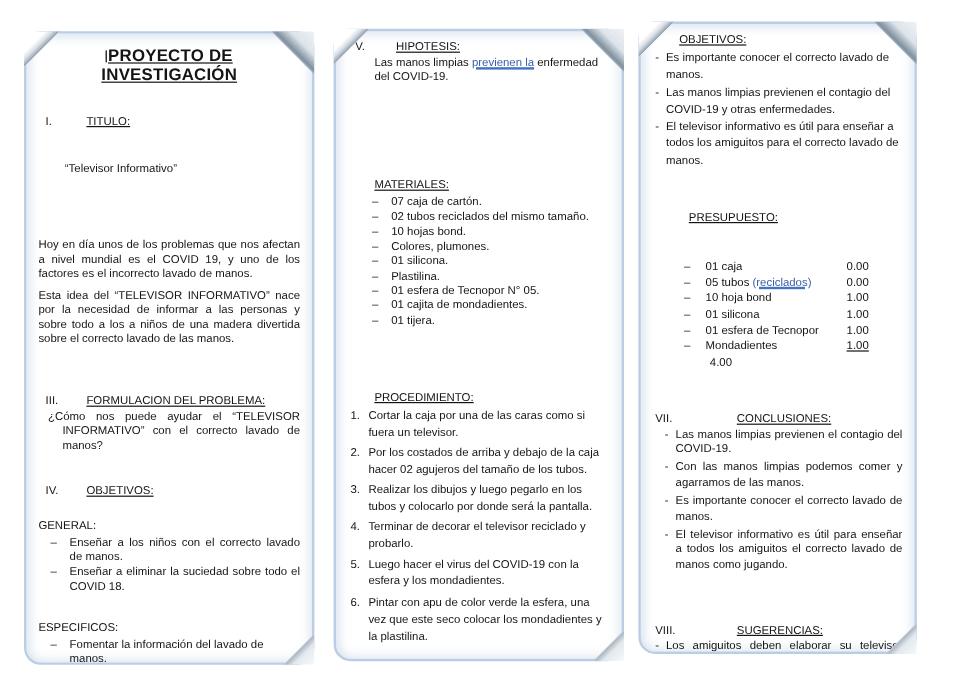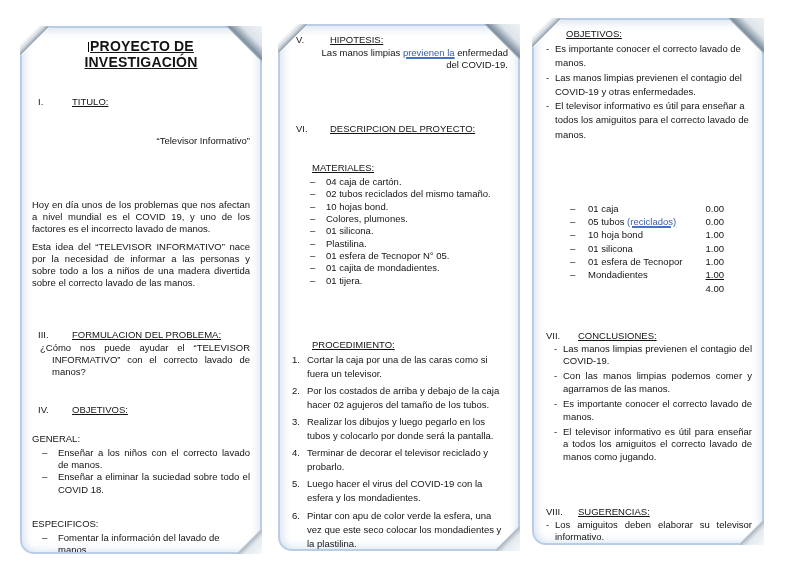--- a/index.html
+++ b/index.html
@@ -21,46 +21,46 @@
      clip-path:polygon(0 0,100% 0,100% 100%);}
   .fold.br{bottom:-2px;right:-2px;width:26px;height:26px;
      background:linear-gradient(315deg,#f7f9fa 0%,#e3e9ee 34%,#aeb9c4 47%,#eef1f4 53%,#ffffff 60%);
      clip-path:polygon(100% 0,100% 100%,0 100%);}
   
   .main-title{text-align:center;font-weight:700;font-size:14px;letter-spacing:.2px;margin-top:2px;}
   .main-title .t{text-decoration:underline;}
   .caret{display:inline-block;width:1px;height:10px;background:#000;margin-right:1px;vertical-align:-1px;}
   .heading{display:flex;padding-left:6px;margin-bottom:2px;}
   .heading .num{flex:none;width:34px;}
-  .p3 .heading{padding-left:2px;}
+  .p3 .heading{padding-left:2px;gap:36px;}
   .p3 .heading .num{width:32px;}
   .u{text-decoration:underline;}
   .subheading{margin-bottom:3px;}
   .sub-1{} .sub-2{margin-left:22px;} .sub-3{margin-left:30px;}
-  .para{line-height:1.26;text-align:right;}
+  .para{line-height:1.26;}
   .just{text-align:justify;} .ind-2{margin-left:22px;}
   .qpara{padding-left:20px;text-indent:-12px;}
   .list{margin-top:1px;}
   .lrow{display:flex;line-height:1.3;}
   .list.gap .lrow{margin-bottom:3px;}
   .list.lh-t .lrow{line-height:1.5;}
   .dash{flex:none;width:16px;}
   .list.hy .dash{width:9px;}
   .ltext{display:block;flex:1;}
   .list.just .ltext{text-align:justify;}
   .li-0{padding-left:2px;} .li-1{padding-left:10px;} .li-2{padding-left:20px;}
   .nlist{padding-left:2px;}
   .nrow{display:flex;line-height:1.48;margin-bottom:3px;}
   .nnum{flex:none;width:15px;}
   .budget{margin-left:26px;margin-right:28px;}
   .brow{display:flex;line-height:1.4;}
   .bdash{flex:none;width:18px;}
   .blabel{flex:1;}
   .bamt{flex:none;width:40px;text-align:right;}
-  .btotal{display:flex;line-height:1.5;}
+  .btotal{display:flex;line-height:1.5;flex-direction:column;}
   .btotal .sp{flex:1;}
   .seg-blue{color:#3a5da8;text-decoration-line:underline;text-decoration-color:#4472c4;text-decoration-thickness:2px;}
   .spacer{width:100%;}
 </style>
 </head>
 <body>
 
 <div class="sheet">
   <section class="panel p1">
     <div class="fold tl"></div>
@@ -120,30 +120,26 @@
     <div class="fold tl"></div>
     <div class="fold tr"></div>
     <div class="fold br"></div>
     <div class="panel-content">
         <div class="heading">
           <span class="num">V.</span>
           <span class="label u">HIPOTESIS:</span>
         </div>
         <div class="para ind-2"><span>Las manos limpias </span><span class="seg-blue">previenen la</span><span> enfermedad del COVID-19.</span></div>
         <div class="spacer" style="height: 52px;"></div>
-        <div class="heading">
-          <span class="num">VI.</span>
-          <span class="label u">DESCRIPCION DEL PROYECTO:</span>
-        </div>
         <div class="spacer" style="height: 26px;"></div>
         <div class="subheading sub-2"><span class="u">MATERIALES:</span></div>
         <div class="list li-2">
           <div class="lrow">
             <span class="dash">–</span>
-            <span class="ltext">04 caja de cartón.</span>
+            <span class="ltext">07 caja de cartón.</span>
           </div>
           <div class="lrow">
             <span class="dash">–</span>
             <span class="ltext">02 tubos reciclados del mismo tamaño.</span>
           </div>
           <div class="lrow">
             <span class="dash">–</span>
             <span class="ltext">10 hojas bond.</span>
           </div>
           <div class="lrow">
@@ -215,20 +211,21 @@
           <div class="lrow">
             <span class="dash">-</span>
             <span class="ltext">Las manos limpias previenen el contagio del COVID-19 y otras enfermedades.</span>
           </div>
           <div class="lrow">
             <span class="dash">-</span>
             <span class="ltext">El televisor informativo es útil para enseñar a todos los amiguitos para el correcto lavado de manos.</span>
           </div>
         </div>
         <div class="spacer" style="height: 34px;"></div>
+        <div class="subheading sub-3"><span class="u">PRESUPUESTO:</span></div>
         <div class="spacer" style="height: 26px;"></div>
         <div class="budget">
           <div class="brow">
             <span class="bdash">–</span>
             <span class="blabel"><span>01 caja</span></span>
             <span class="bamt">0.00</span>
           </div>
           <div class="brow">
             <span class="bdash">–</span>
             <span class="blabel"><span>05 tubos </span><span class="seg-blue">(reciclados)</span></span>

